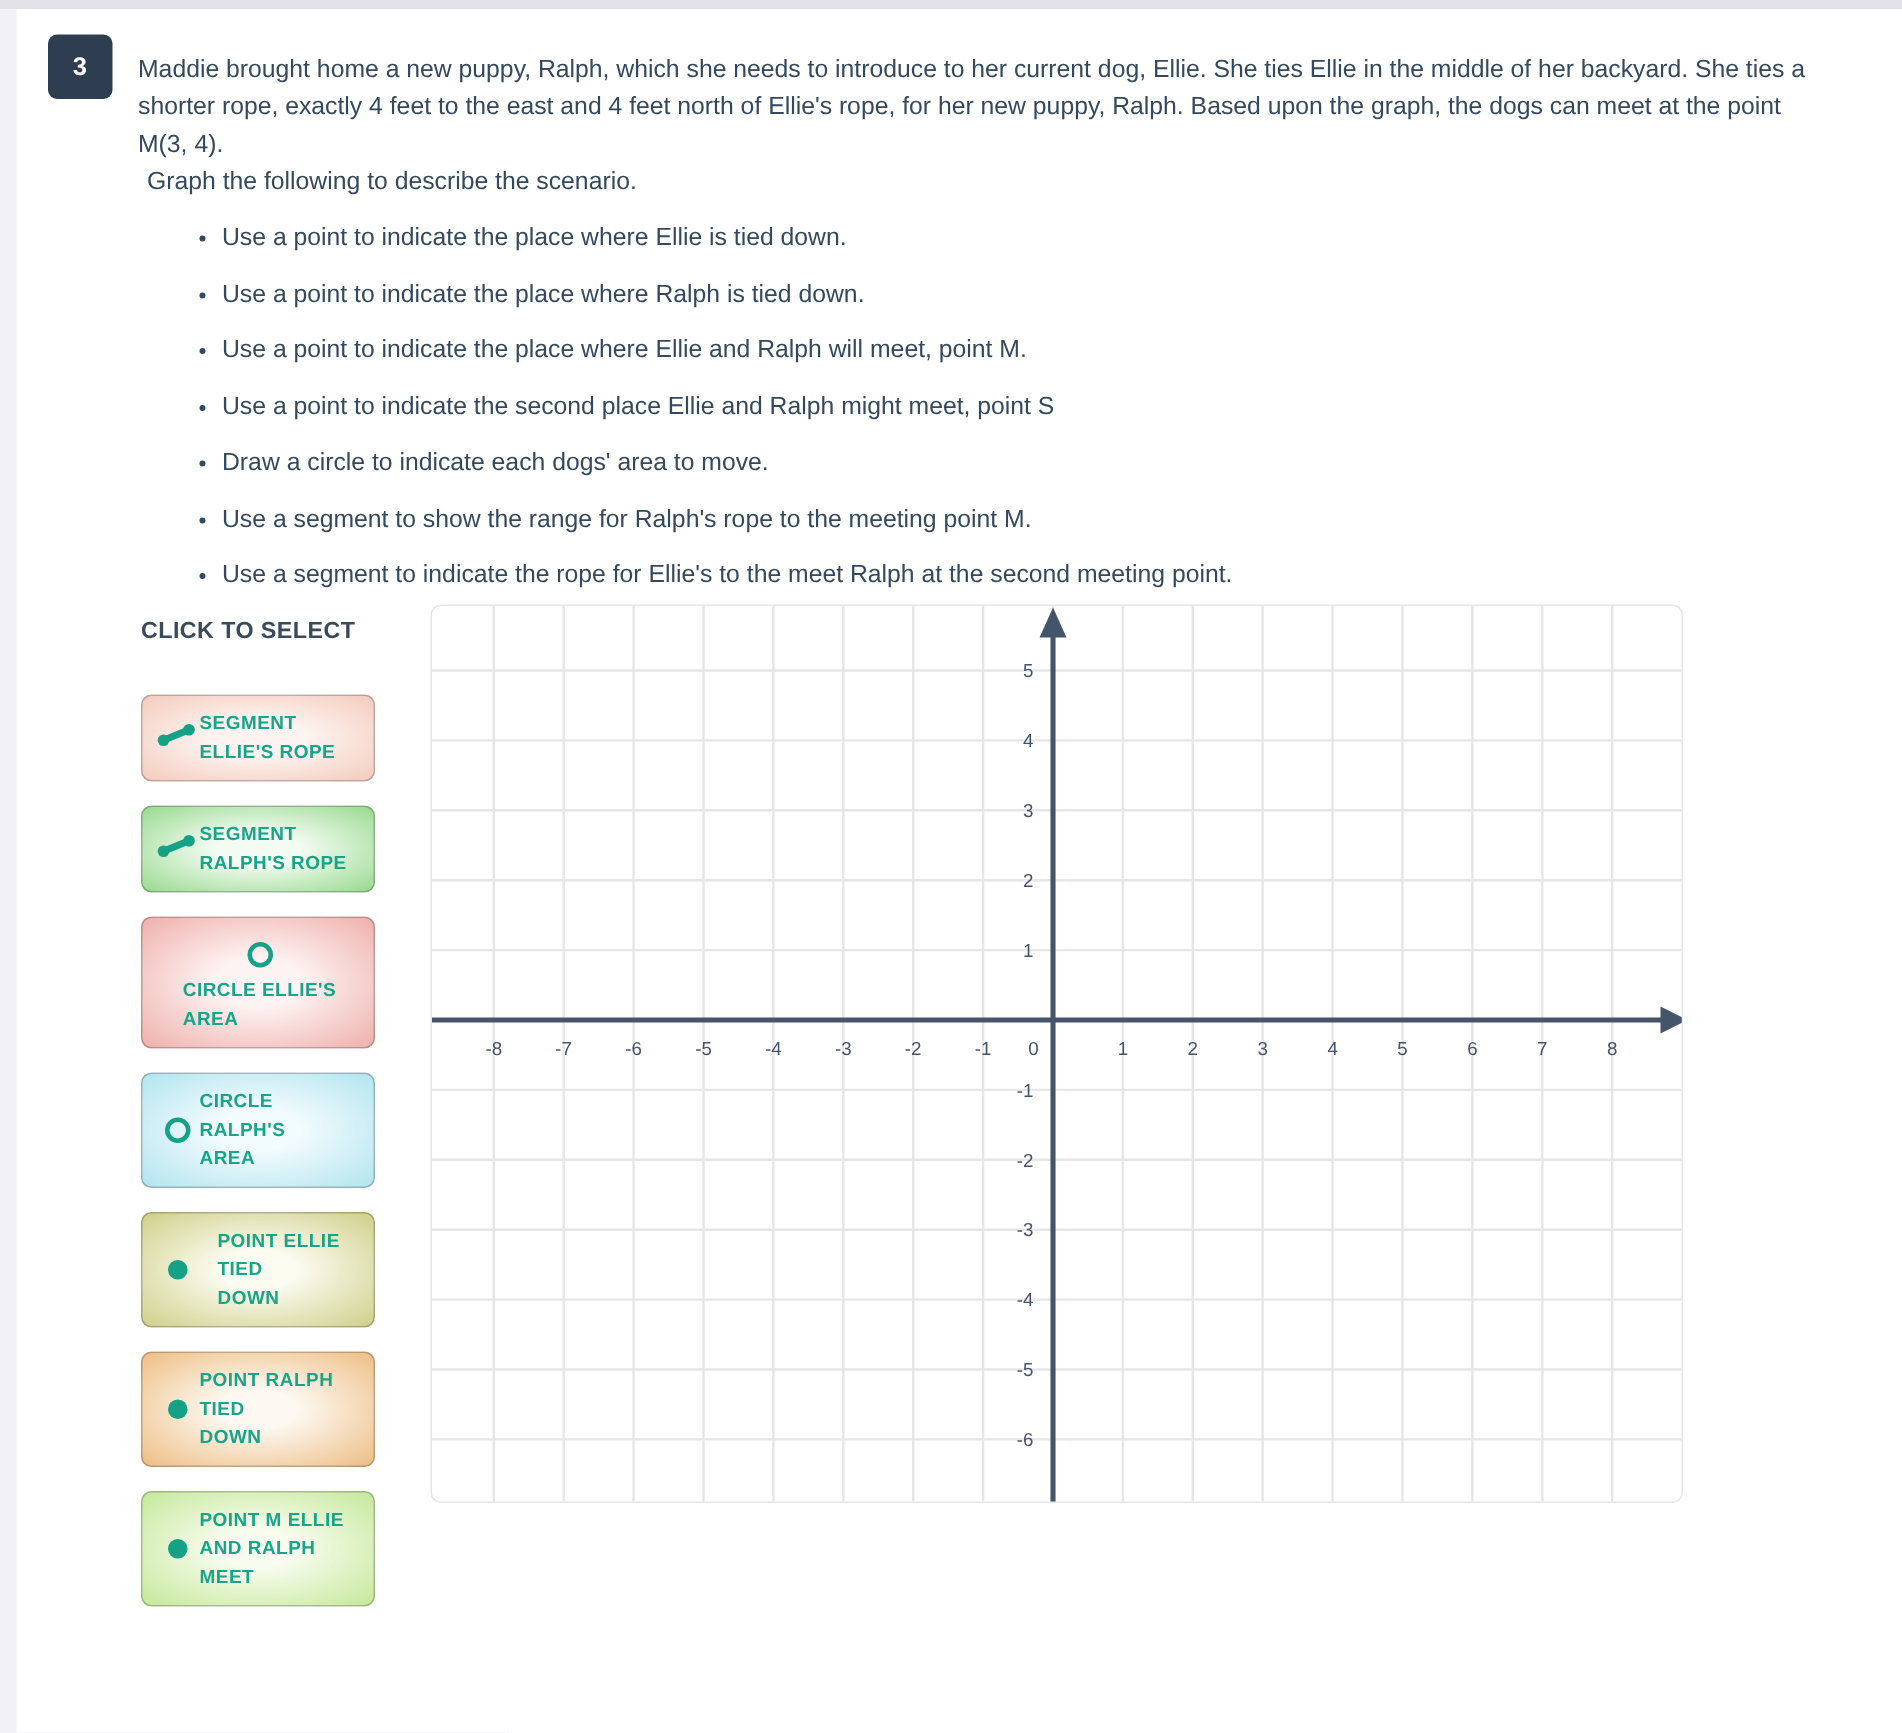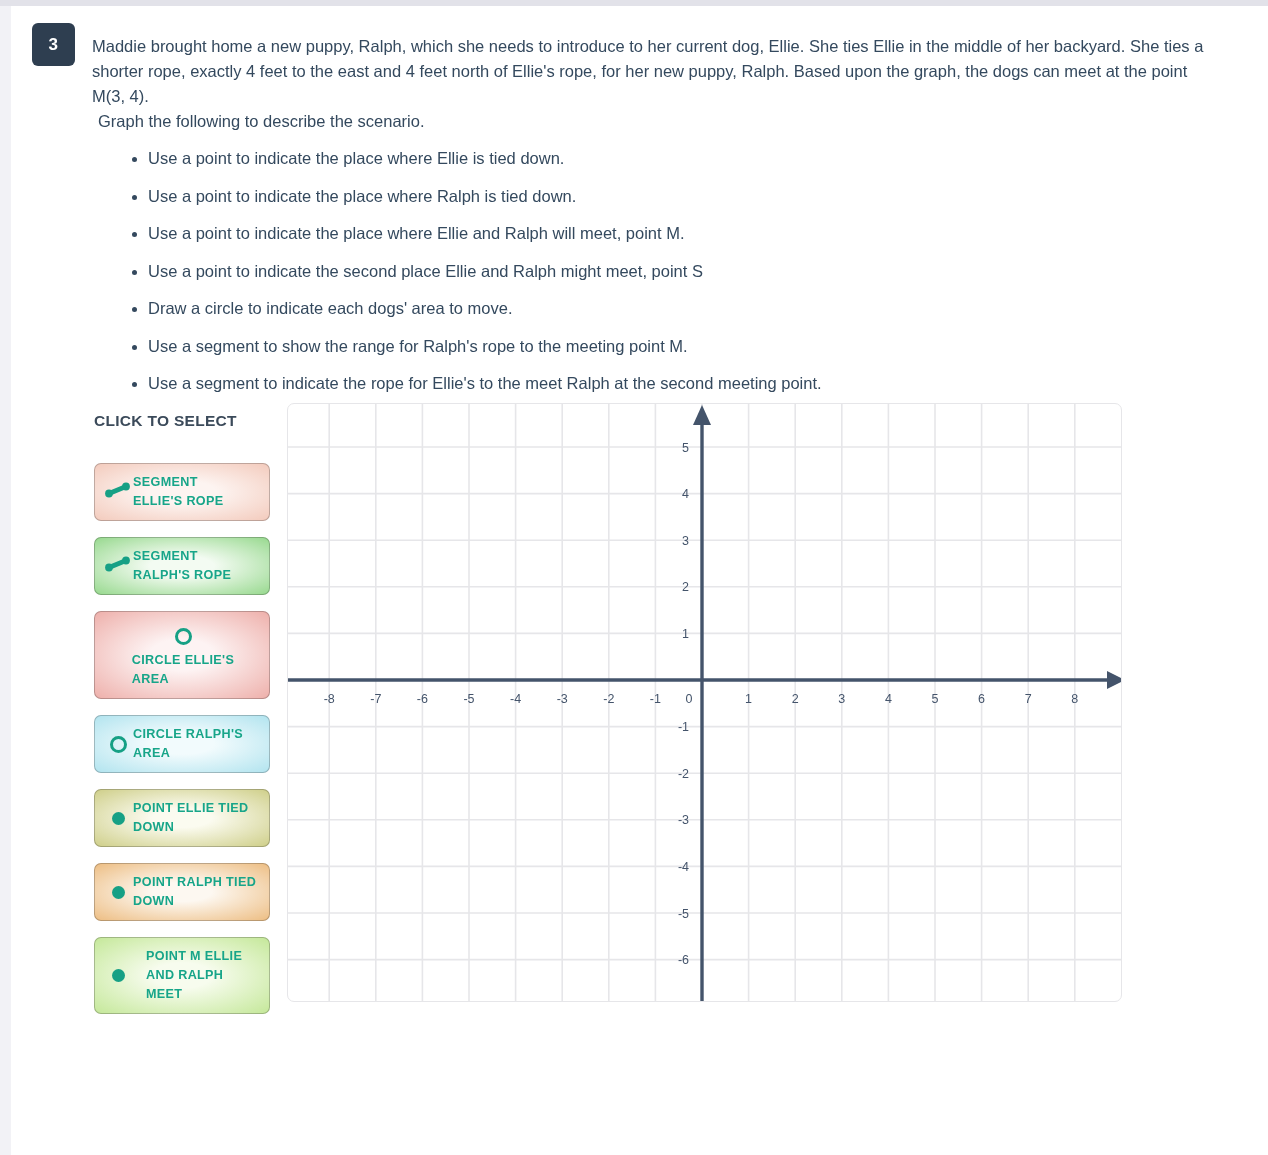--- a/index.html
+++ b/index.html
@@ -56,21 +56,21 @@
   
   #palette {
     position: absolute; left: 83px; top: 406px; width: 172px;
   }
   #palette-title {
     font-size: 15.5px; font-weight: bold; color: #3b4a5a;
     letter-spacing: .3px; margin-bottom: 33px;
   }
   .tool {
     position: relative;
-    width: 176px;
+    width: 156px;
     border-radius: 7px;
     border: 1px solid rgba(0,0,0,.22);
     margin-bottom: 16px;
     display: flex; align-items: center;
     padding: 9px 6px 9px 8px;
     cursor: pointer;
   }
   .tool .ticon {
     flex: 0 0 30px; height: 26px;
     display: flex; align-items: center; justify-content: center;
@@ -80,23 +80,23 @@
     font-size: 12.6px;
     font-weight: bold;
     letter-spacing: .35px;
     line-height: 19px;
     text-transform: uppercase;
   }
   .t-seg-ellie  { background: radial-gradient(ellipse at 50% 50%, #fdf4f1 28%, #f3cbbd 100%); }
   .t-seg-ralph  { background: radial-gradient(ellipse at 50% 50%, #f3fbf2 26%, #98d98f 100%); }
   .t-cir-ellie  { background: radial-gradient(ellipse at 50% 50%, #fdf3f3 26%, #eeb0ab 100%); flex-direction: column; }
   .t-cir-ralph  { background: radial-gradient(ellipse at 50% 50%, #f2fbfd 26%, #b2e4ef 100%); }
-  .t-pt-ellie   { background: radial-gradient(ellipse at 50% 50%, #fbfbf0 24%, #cfcf8a 100%); }
+  .t-pt-ellie   { background: radial-gradient(ellipse at 50% 50%, #fbfbf0 24%, #cfcf8a 100%); gap: 12px; }
   .t-pt-ralph   { background: radial-gradient(ellipse at 50% 50%, #fdf8f1 24%, #edbe84 100%); }
-  .t-pt-m       { background: radial-gradient(ellipse at 50% 50%, #f7fcee 24%, #c5e89a 100%); gap: 13px; }
+  .t-pt-m       { background: radial-gradient(ellipse at 50% 50%, #f7fcee 24%, #c5e89a 100%); }
   .t-pt-s       { background: radial-gradient(ellipse at 50% 50%, #f2fcef 24%, #8fe08a 100%); }
 
   .dot-icon { width: 13px; height: 13px; border-radius: 50%; background: #16a085; }
   .ring-icon {
     width: 17px; height: 17px; border-radius: 50%;
     border: 3.2px solid #16a085; background: transparent;
   }
 
   
   #graph {

